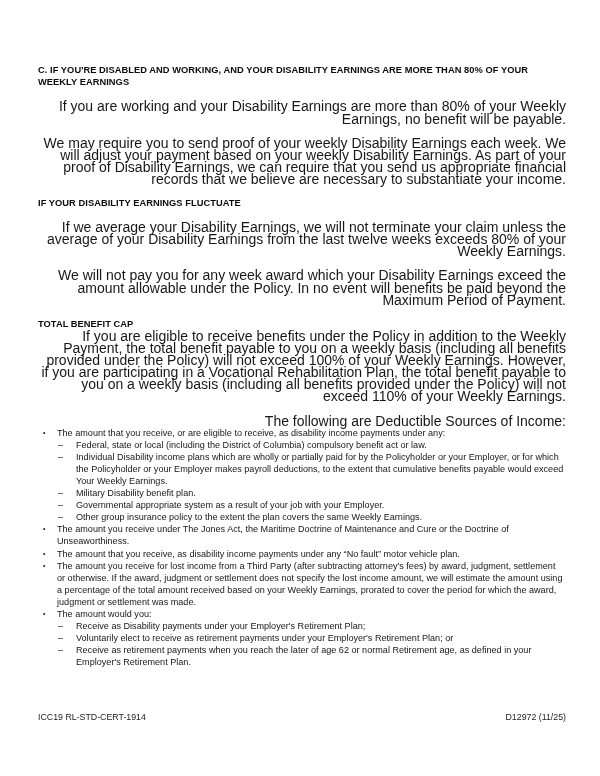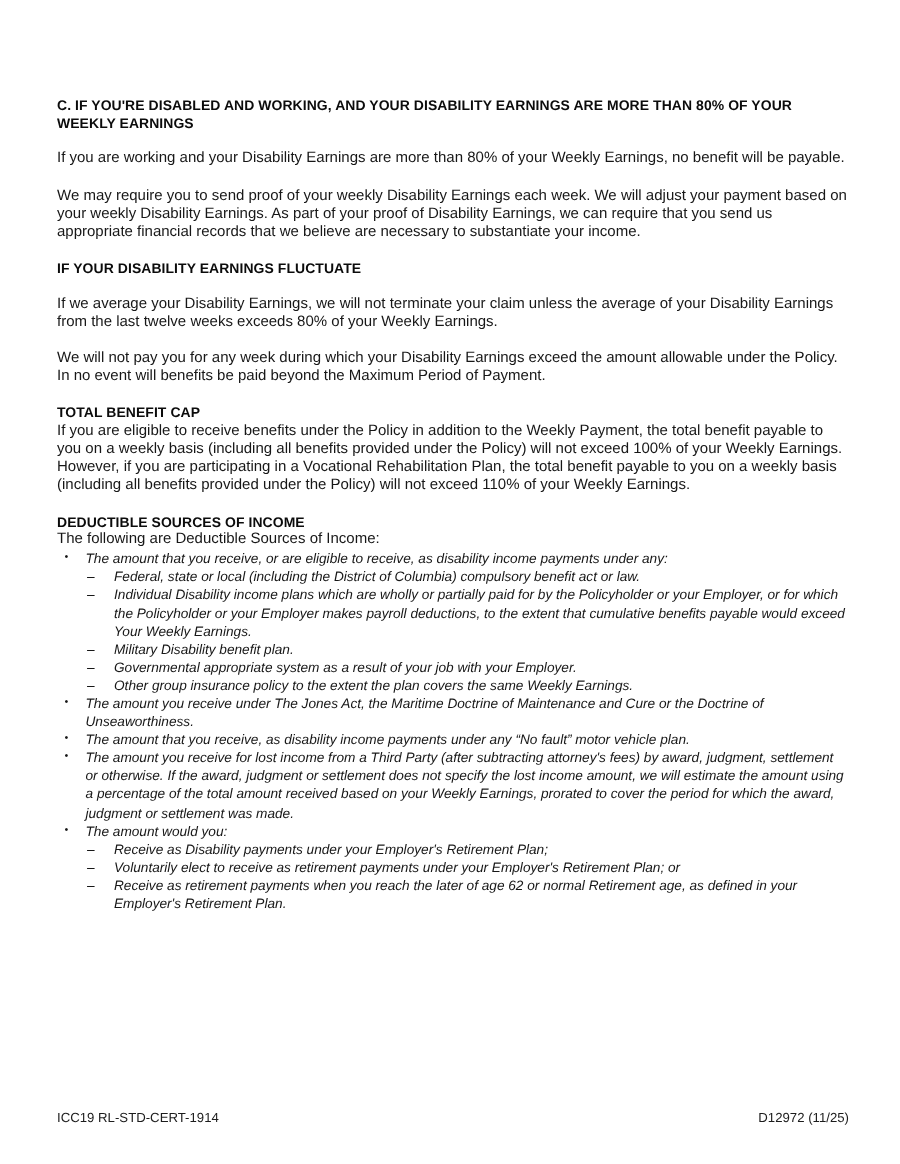--- a/index.html
+++ b/index.html
@@ -32,33 +32,32 @@
   }
   h2.section-heading {
     font-size: 9.3px;
     line-height: 12.2px;
     font-weight: bold;
     margin: 0;
     letter-spacing: 0.05px;
     color: #0b0b0b;
   }
   p.para {
-    font-size: 10px;
+    font-size: 14px;
     line-height: 12.1px;
     margin: 0;
     color: #171717;
-    text-align: left;
+    text-align: right;
   }
   .gap-lg { height: 12px; }
 
   ul.bullets {
     list-style: none;
     margin: 0;
     padding: 0;
-    font-style: italic;
   }
   li.bullet-item {
     position: relative;
     padding-left: 19px;
     font-size: 9.1px;
     line-height: 12.1px;
     color: #171717;
   }
   li.bullet-item > .marker {
     position: absolute;
@@ -104,21 +103,21 @@
     line-height: 11px;
     color: #1c1c1c;
   }
   .footer-row {
     display: flex;
     align-items: baseline;
     justify-content: space-between;
   }
   .footer-left { text-align: left; flex: 0 0 auto; }
   .footer-center { text-align: left; flex: 1 1 auto; }
-  .footer-right { text-align: left; flex: 0 0 auto; margin-top: 28px; }
+  .footer-right { text-align: left; flex: 0 0 auto; }
 </style>
 </head>
 <body>
 
 <div class="page">
 
   <div class="content">
 
     <h2 class="section-heading">C. IF YOU'RE DISABLED AND WORKING, AND YOUR DISABILITY EARNINGS ARE MORE THAN 80% OF YOUR WEEKLY EARNINGS</h2>
 
@@ -134,31 +133,30 @@
 
     <h2 class="section-heading">IF YOUR DISABILITY EARNINGS FLUCTUATE</h2>
 
 
     <div class="gap-lg"></div>
 
     <p class="para">If we average your Disability Earnings, we will not terminate your claim unless the average of your Disability Earnings from the last twelve weeks exceeds 80% of your Weekly Earnings.</p>
 
     <div class="gap-lg"></div>
 
-    <p class="para">We will not pay you for any week during which your Disability Earnings exceed the amount allowable under the Policy. In no event will benefits be paid beyond the Maximum Period of Payment.</p>
+    <p class="para">We will not pay you for any week award which your Disability Earnings exceed the amount allowable under the Policy. In no event will benefits be paid beyond the Maximum Period of Payment.</p>
 
     <div class="gap-lg"></div>
 
     <h2 class="section-heading">TOTAL BENEFIT CAP</h2>
 
     <p class="para">If you are eligible to receive benefits under the Policy in addition to the Weekly Payment, the total benefit payable to you on a weekly basis (including all benefits provided under the Policy) will not exceed 100% of your Weekly Earnings. However, if you are participating in a Vocational Rehabilitation Plan, the total benefit payable to you on a weekly basis (including all benefits provided under the Policy) will not exceed 110% of your Weekly Earnings.</p>
 
     <div class="gap-lg"></div>
 
-    <h2 class="section-heading">DEDUCTIBLE SOURCES OF INCOME</h2>
 
     <p class="para">The following are Deductible Sources of Income:</p>
 
     <ul class="bullets" id="deductible-list">
         <li class="bullet-item"><span class="marker dot">•</span><span>The amount that you receive, or are eligible to receive, as disability income payments under any:</span></li>
         <li style="list-style: none;">
           <ul class="sub-dashes" style="margin-left: 19px;">
             <li class="dash-item"><span class="marker">–</span><span>Federal, state or local (including the District of Columbia) compulsory benefit act or law.</span></li>
             <li class="dash-item"><span class="marker">–</span><span>Individual Disability income plans which are wholly or partially paid for by the Policyholder or your Employer, or for which the Policyholder or your Employer makes payroll deductions, to the extent that cumulative benefits payable would exceed Your Weekly Earnings.</span></li>
             <li class="dash-item"><span class="marker">–</span><span>Military Disability benefit plan.</span></li>

